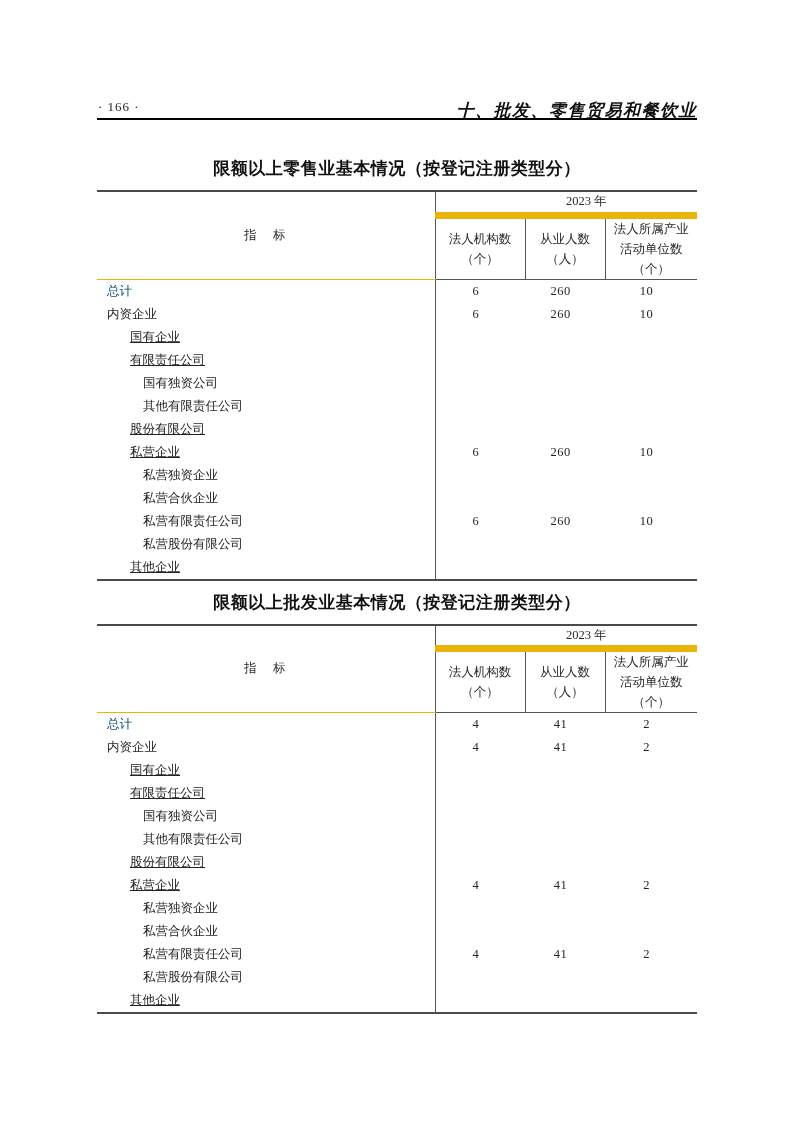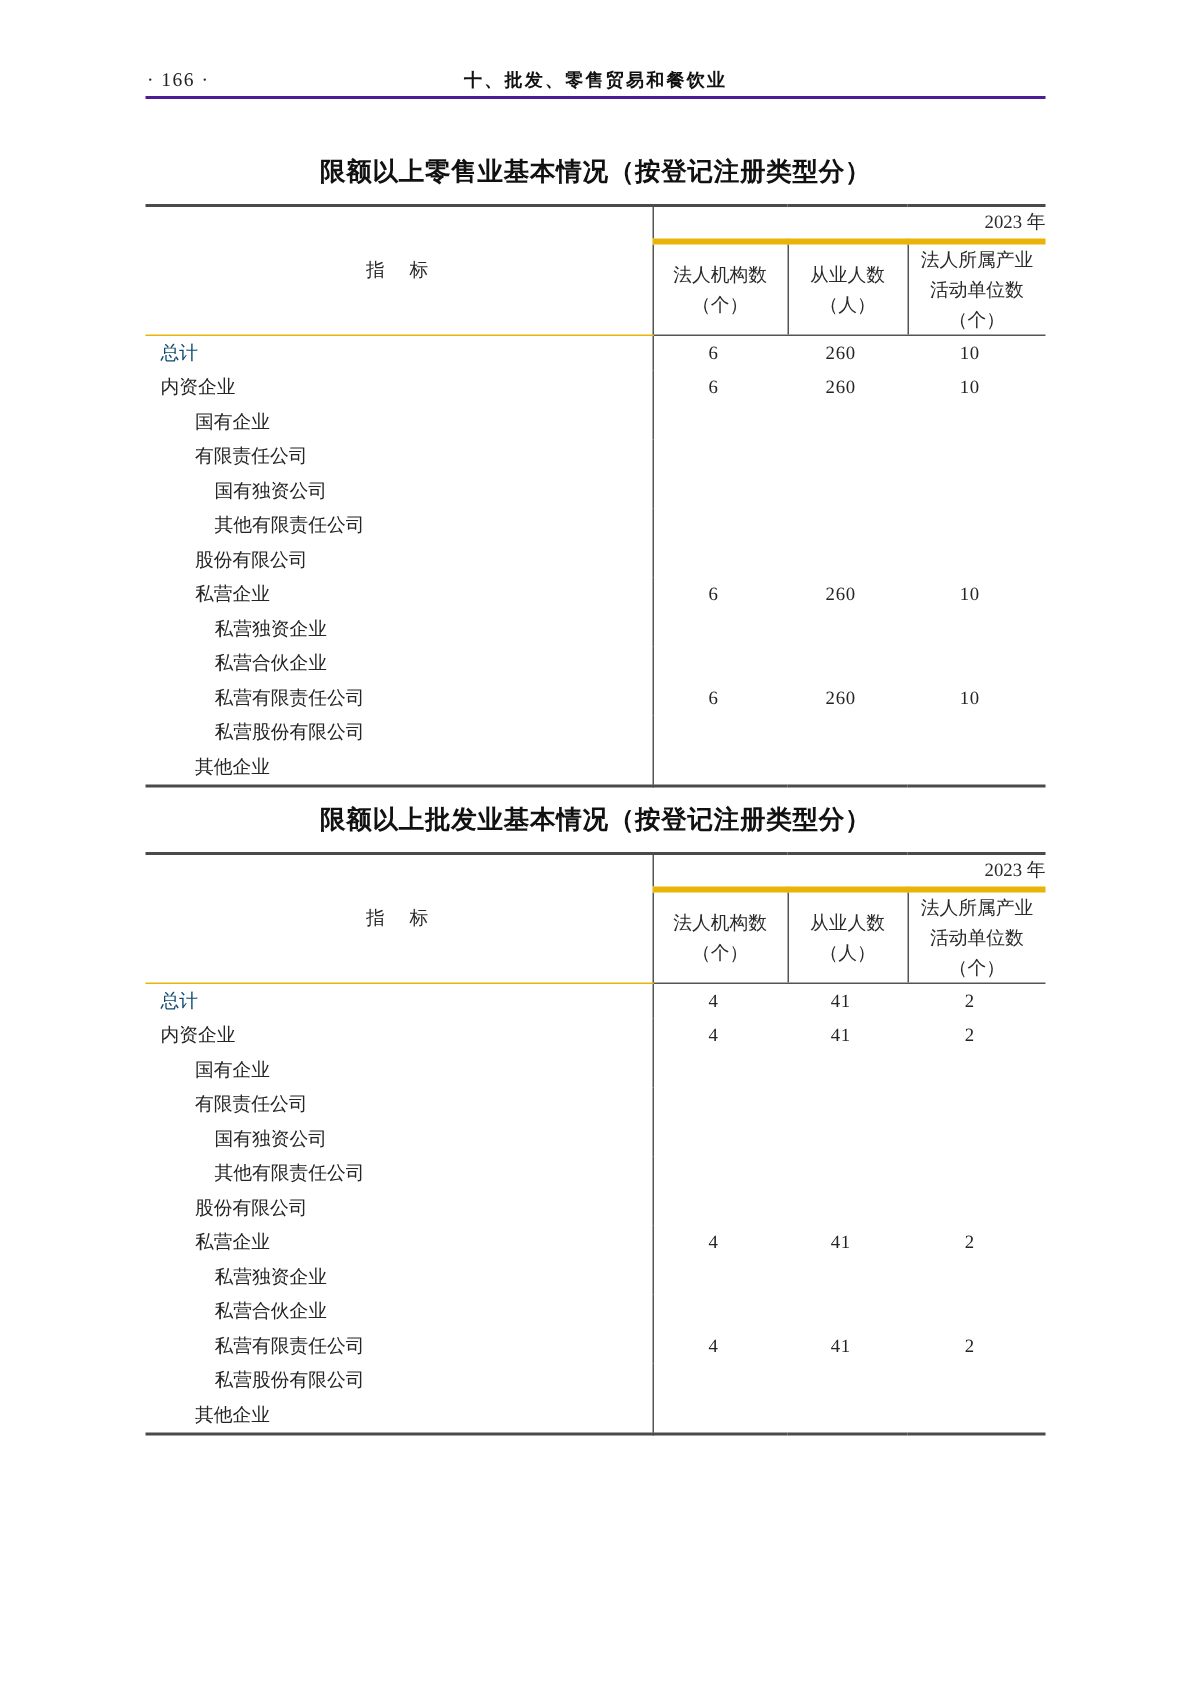--- a/index.html
+++ b/index.html
@@ -7,33 +7,33 @@
   body {
     font-family:"Liberation Serif","DejaVu Serif",serif;
     color:#1f1f1f;
     position:relative;
     overflow:hidden;
   }
   .content { position:absolute; left:97px; top:0; width:600px; }
 
   
   .page-header {
-    margin-top:44px;
+    margin-top:98px;
     position:relative;
     padding-bottom:5px;
-    border-bottom:2px solid #4c1d95;
+    border-bottom:2px solid #000000;
     height:22px;
   }
   .page-num {
     position:absolute; left:1px; top:1px;
     font-size:13px; letter-spacing:1px; color:#222;
   }
   .chapter-title {
-    text-align:center; font-weight:bold; font-size:12px;
-    letter-spacing:1.5px; color:#111; padding-top:1px;
+    text-align:right; font-weight:bold; font-size:17px;
+    letter-spacing:1.5px; color:#111; padding-top:1px;font-style:italic;
   }
 
   
   .table-title {
     text-align:center; font-weight:bold; font-size:17px;
     letter-spacing:0.5px; color:#111;
   }
   .title-1 { margin-top:37px;text-align:center; }
   .title-2 { margin-top:10px; }
 
@@ -50,35 +50,35 @@
   col.c-v3  { width:92px; }
 
   th { font-weight:normal; font-size:12.5px; color:#2a2a2a; }
   th.lbl-head {
     border-right:1px solid #555;
     border-bottom:1px solid #eab308;
     text-align:center; vertical-align:middle;
     letter-spacing:2px;
   }
   th.yr {
-    height:24px; text-align:right; vertical-align:middle;
-    border-bottom:4px solid #eab308;
+    height:24px; text-align:center; vertical-align:middle;
+    border-bottom:7px solid #eab308;
     padding-left:40px;
   }
   th.sub {
     height:62px; text-align:center; vertical-align:middle;
     border-bottom:1px solid #555;
   }
   th.sub + th.sub { border-left:1px solid #555; }
   .hline { display:block; line-height:20px; }
 
   td { height:23px; font-size:12.5px; color:#242424; vertical-align:middle; }
   td.lbl { border-right:1px solid #555; line-height:23px; white-space:nowrap; }
   td.lbl.ind0 { padding-left:10px; }
-  td.lbl.ind1 { padding-left:33px; }
+  td.lbl.ind1 { padding-left:33px;text-decoration:underline; }
   td.lbl.ind2 { padding-left:46px; }
   td.lbl.b { font-weight:normal; color:#0c4a6e; }
   td.val { text-align:center; padding-right:9px; letter-spacing:0.5px; }
 </style>
 </head>
 <body>
 
 <div class="content">
 
   <div class="page-header">

